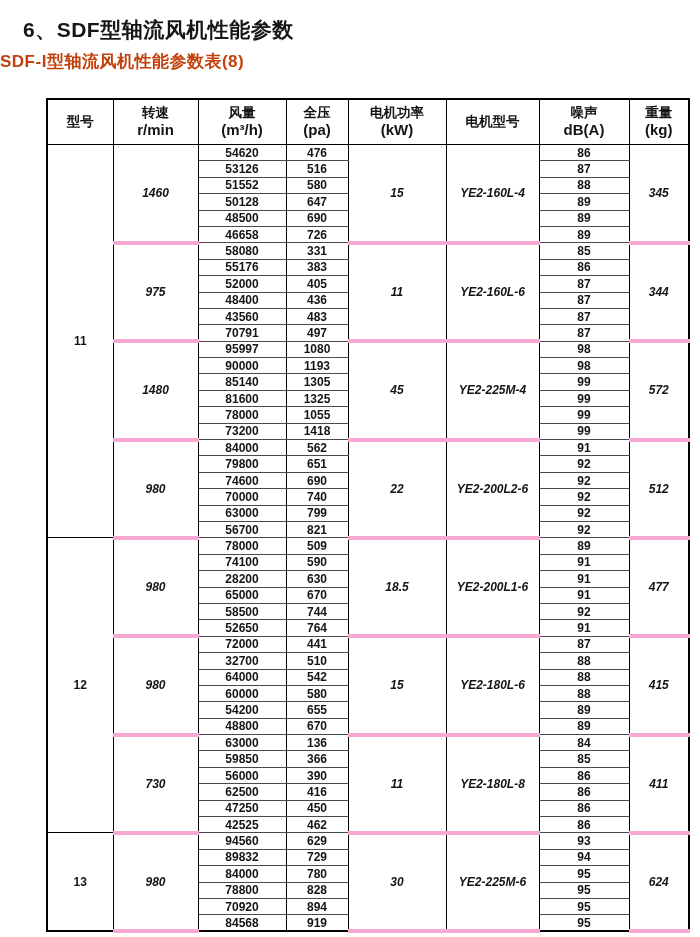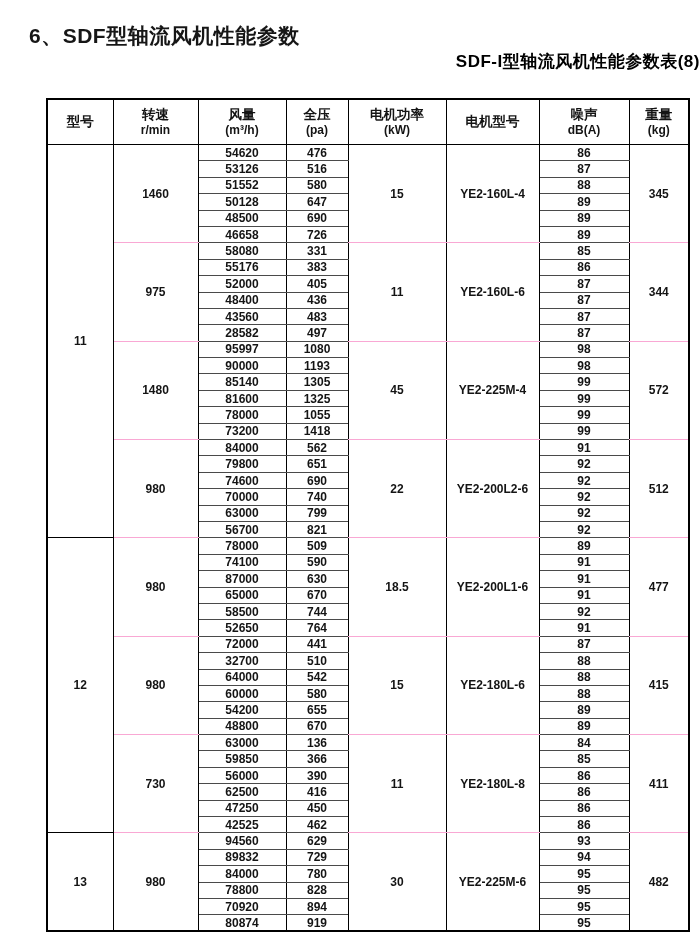--- a/index.html
+++ b/index.html
@@ -12,37 +12,37 @@
     position: relative;
     width: 700px;
     height: 937px;
     background: #ffffff;
     overflow: hidden;
   }
   .doc-heading {
     position: absolute;
     left: 13px;
     top: 6px;
-    margin: 16px;
+    margin: 10px;
     font-size: 21px;
     font-weight: bold;
     color: #161616;
     letter-spacing: 0.5px;
     white-space: nowrap;
   }
   .table-title {
     position: absolute;
     left: 0;
     top: 50px;
     width: 700px;
     margin: 0;
-    text-align: right;
+    text-align: left;
     font-size: 17px;
     font-weight: bold;
-    color: #000000;
+    color: #c2410c;
     letter-spacing: 0.5px;
   }
   table.perf {
     position: absolute;
     left: 46px;
     top: 98px;
     border-collapse: collapse;
     table-layout: fixed;
     border: 2px solid #000;
     padding-left: 32px;
@@ -60,35 +60,36 @@
     white-space: nowrap;
   }
   table.perf thead th {
     height: 44px;
     font-size: 13.5px;
     line-height: 1.2;
     border-bottom: 1px solid #000;
   }
   table.perf thead th .sub {
     display: block;
-    font-size: 12px;
+    font-size: 15px;
     font-weight: bold;
   }
   table.perf tbody tr {
     height: 16.4px;
   }
   table.perf tbody td {
     font-size: 12px;
     line-height: 1;
   }
   td.row-line {
     border-bottom: 1px solid #4a4a4a;
   }
   td.block-cell {
-    border-bottom: 1px solid #f9a8d4;
+    border-bottom: 4px solid #f9a8d4;
+    font-style: italic;
   }
   td.model-cell {
     border-bottom: 1px solid #000;
     font-size: 12.5px;
   }
 </style>
 </head>
 <body>
 
 <div class="page">
@@ -177,21 +178,21 @@
           <td class="row-line">48400</td>
           <td class="row-line">436</td>
           <td class="row-line">87</td>
         </tr>
         <tr>
           <td class="row-line">43560</td>
           <td class="row-line">483</td>
           <td class="row-line">87</td>
         </tr>
         <tr>
-          <td class="row-line">28582</td>
+          <td class="row-line">70791</td>
           <td class="row-line">497</td>
           <td class="row-line">87</td>
         </tr>
         <tr>
           <td rowspan="6" class="block-cell">1480</td>
           <td class="row-line">95997</td>
           <td class="row-line">1080</td>
           <td rowspan="6" class="block-cell">45</td>
           <td rowspan="6" class="block-cell">YE2-225M-4</td>
           <td class="row-line">98</td>
@@ -265,21 +266,21 @@
           <td rowspan="6" class="block-cell">YE2-200L1-6</td>
           <td class="row-line">89</td>
           <td rowspan="6" class="block-cell">477</td>
         </tr>
         <tr>
           <td class="row-line">74100</td>
           <td class="row-line">590</td>
           <td class="row-line">91</td>
         </tr>
         <tr>
-          <td class="row-line">87000</td>
+          <td class="row-line">28200</td>
           <td class="row-line">630</td>
           <td class="row-line">91</td>
         </tr>
         <tr>
           <td class="row-line">65000</td>
           <td class="row-line">670</td>
           <td class="row-line">91</td>
         </tr>
         <tr>
           <td class="row-line">58500</td>
@@ -360,21 +361,21 @@
           <td class="row-line">86</td>
         </tr>
         <tr>
           <td rowspan="6" class="model-cell">13</td>
           <td rowspan="6" class="block-cell">980</td>
           <td class="row-line">94560</td>
           <td class="row-line">629</td>
           <td rowspan="6" class="block-cell">30</td>
           <td rowspan="6" class="block-cell">YE2-225M-6</td>
           <td class="row-line">93</td>
-          <td rowspan="6" class="block-cell">482</td>
+          <td rowspan="6" class="block-cell">624</td>
         </tr>
         <tr>
           <td class="row-line">89832</td>
           <td class="row-line">729</td>
           <td class="row-line">94</td>
         </tr>
         <tr>
           <td class="row-line">84000</td>
           <td class="row-line">780</td>
           <td class="row-line">95</td>
@@ -383,19 +384,19 @@
           <td class="row-line">78800</td>
           <td class="row-line">828</td>
           <td class="row-line">95</td>
         </tr>
         <tr>
           <td class="row-line">70920</td>
           <td class="row-line">894</td>
           <td class="row-line">95</td>
         </tr>
         <tr>
-          <td class="row-line">80874</td>
+          <td class="row-line">84568</td>
           <td class="row-line">919</td>
           <td class="row-line">95</td>
         </tr>
       </tbody>
   </table>
 </div>
 
 </body></html>

